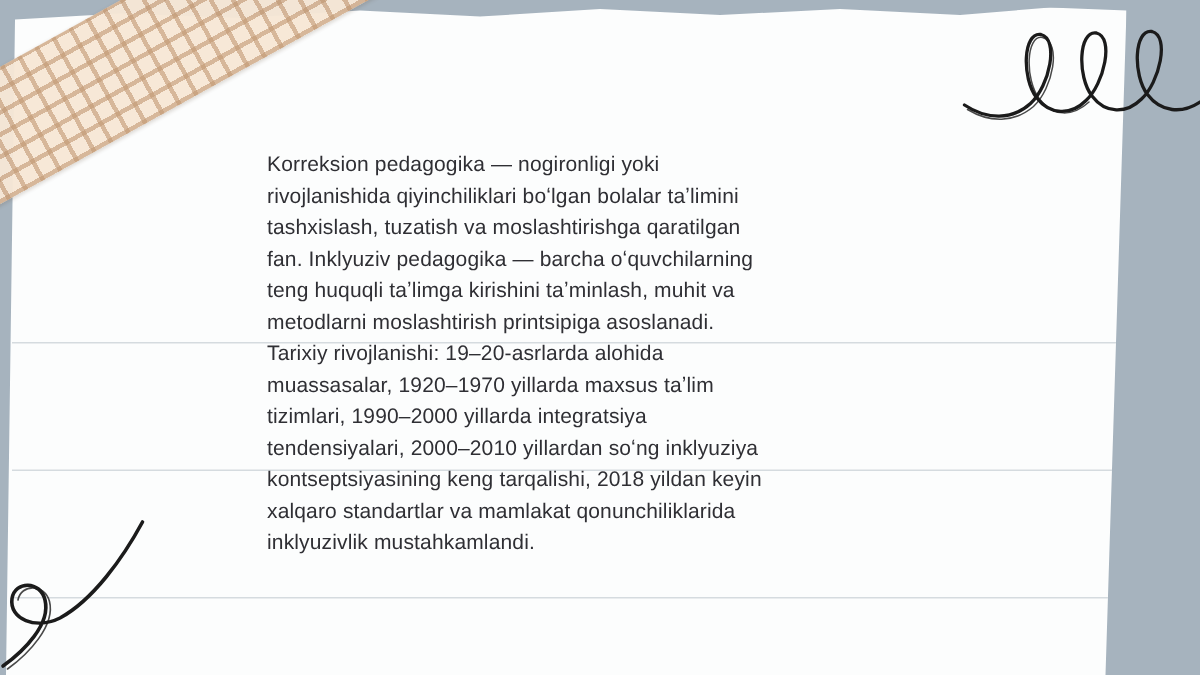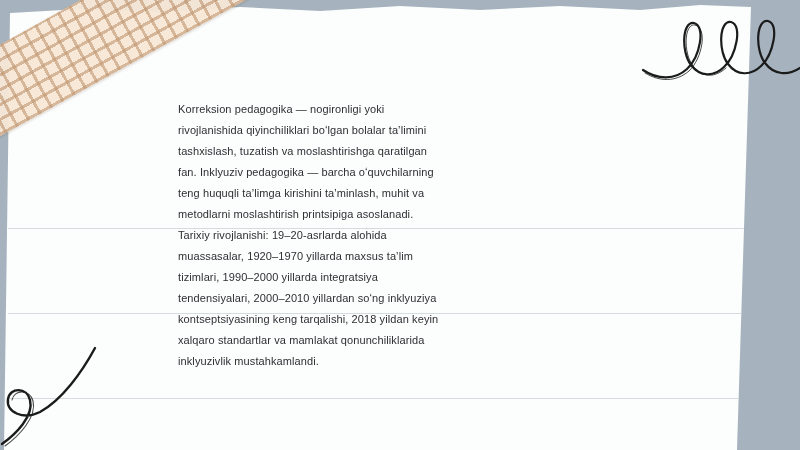--- a/index.html
+++ b/index.html
@@ -69,21 +69,21 @@
     stroke: #1b1b1b;
     stroke-linecap: round;
   }
 
   
   .body-text {
     position: absolute;
     left: 178px;
     top: 99px;
     width: 470px;
-    font-size: 11px;
+    font-size: 14px;
     line-height: 21px;
     color: #2f2f34;
     white-space: pre-line;
     letter-spacing: 0.1px;
   }
 </style>
 </head>
 <body>
 
 <div class="stage">

